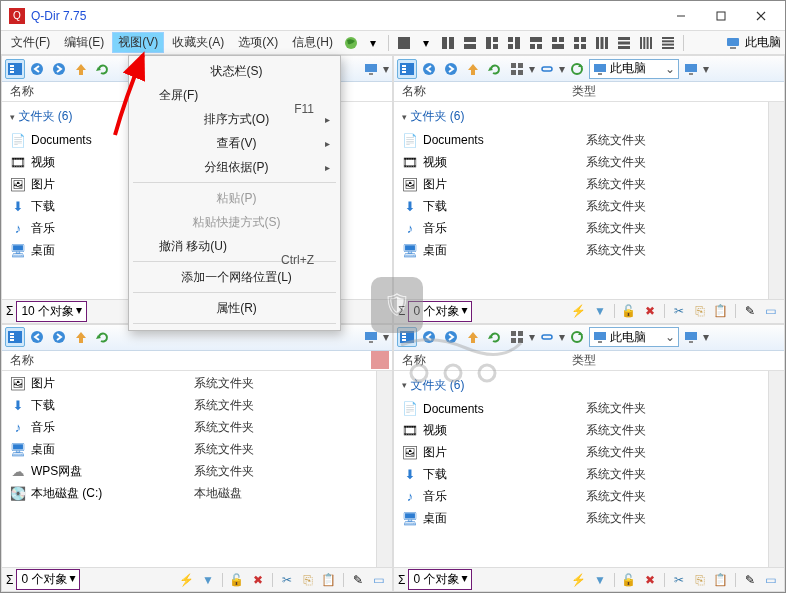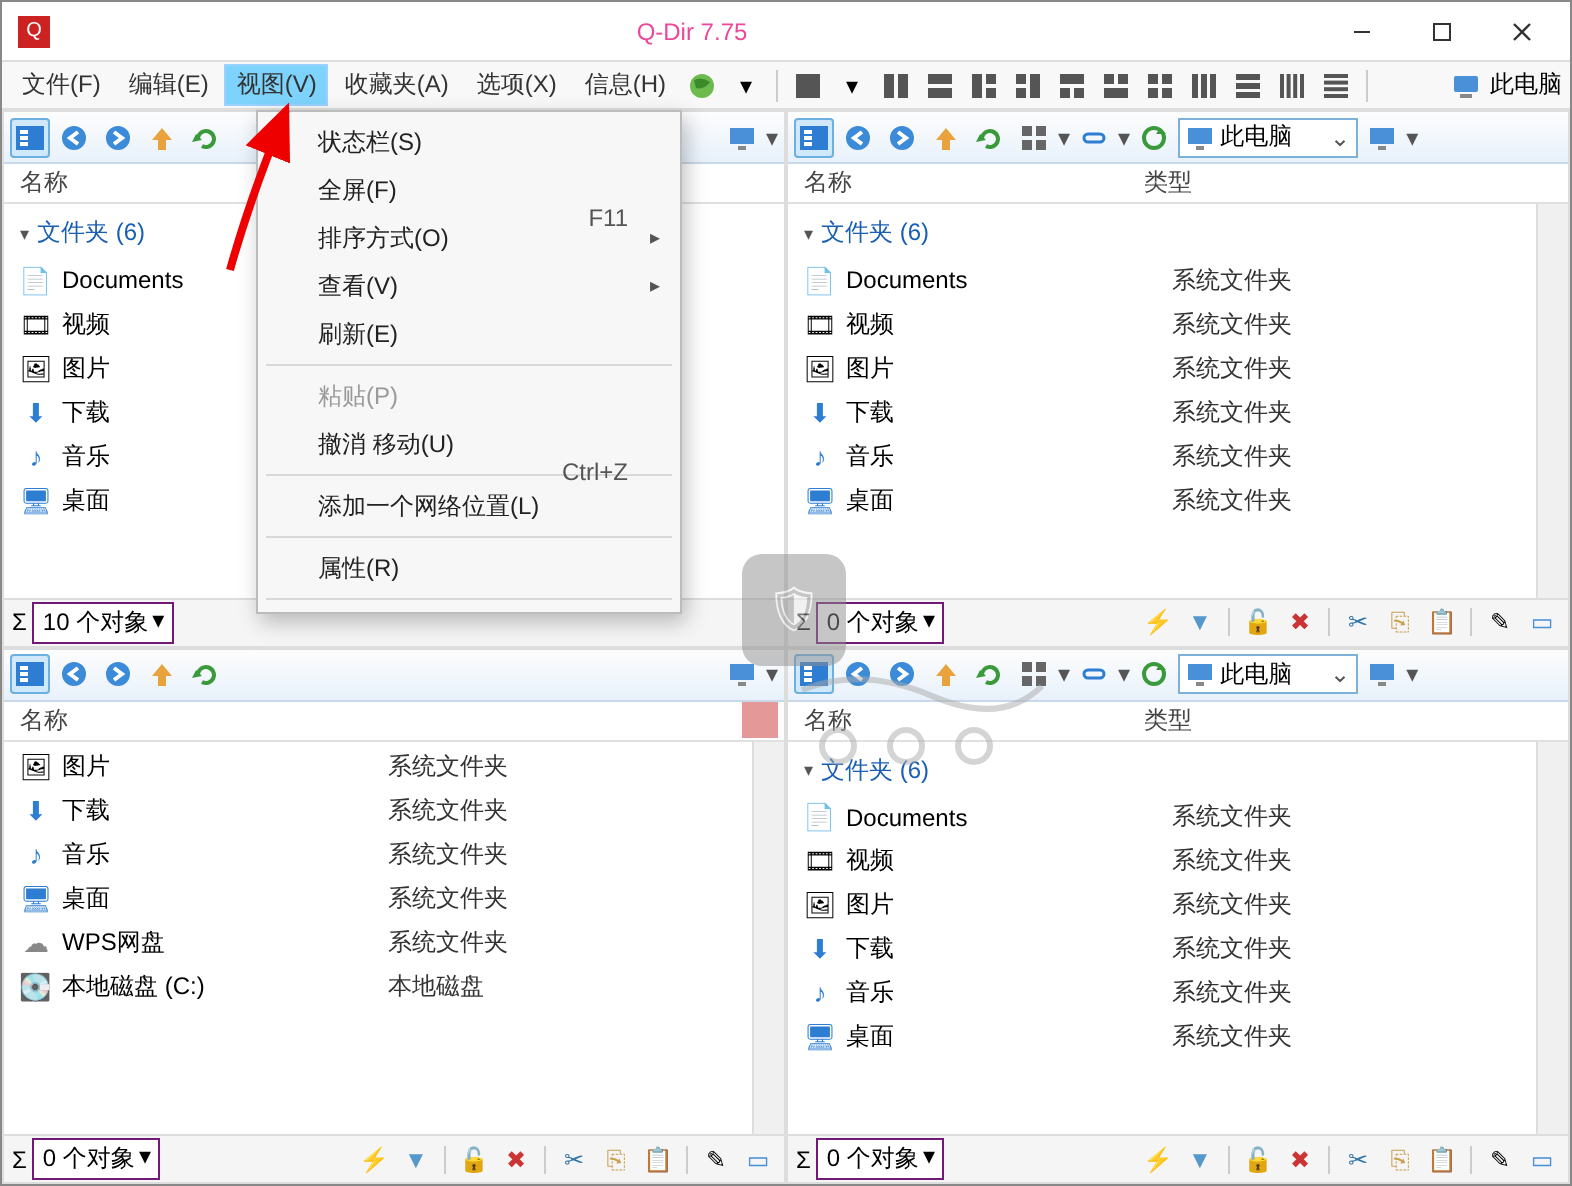--- a/index.html
+++ b/index.html
@@ -1,20 +1,20 @@
 <!DOCTYPE html>
 <html><head>
 <meta charset="utf-8">
 <style>
 * { box-sizing: border-box; margin: 0; padding: 0; font-family: "Microsoft YaHei", "Segoe UI", sans-serif; font-size: 12px; }
 body { width: 786px; height: 593px; background: #fff; overflow: hidden; position: relative; border: 1px solid #888; }
 
 .titlebar { height: 30px; display: flex; align-items: center; padding: 0 4px 0 8px; background: #fff; border-bottom: 1px solid #ddd; }
 .titlebar .app-icon { width: 16px; height: 16px; background: #c22; margin-right: 6px; display: inline-flex; align-items: center; justify-content: center; color: #fff; font-size: 10px; }
-.titlebar .title { flex: 1; color: #ec4899; text-align: center; }
+.titlebar .title { flex: 1; color: #1d4ed8; }
 .titlebar .win-btn { width: 40px; height: 28px; display: flex; align-items: center; justify-content: center; color: #333; }
 
 .menubar { height: 24px; display: flex; align-items: center; padding: 0 4px; gap: 2px; background: #f8f8f8; border-bottom: 1px solid #ddd; position: relative; }
 .menubar .menu-item { padding: 2px 6px; color: #333; cursor: default; }
 .menubar .menu-item.open { background: #7dd3fc; border: 1px solid #99d1ff; padding: 1px 5px; }
 .menubar .icon-btn { width: 18px; height: 18px; display: inline-flex; align-items: center; justify-content: center; margin: 0 1px; }
 .menubar .sep { width: 1px; height: 16px; background: #ccc; margin: 0 3px; }
 .menubar .right { margin-left: auto; display: flex; align-items: center; gap: 2px; }
 
 .grid { display: grid; grid-template-columns: 1fr 1fr; grid-template-rows: 1fr 1fr; height: calc(100% - 54px); }
@@ -40,21 +40,21 @@
 
 .statusbar { height: 24px; background: #f5f5f5; border-top: 1px solid #ddd; display: flex; align-items: center; padding: 0 4px; gap: 3px; }
 .statusbar .stat-combo { border: 1px solid #701a75; background: #fff; padding: 1px 4px; display: flex; align-items: flex-start; gap: 2px; }
 .sb-btn { width: 18px; height: 18px; display: inline-flex; align-items: center; justify-content: center; }
 .sb-sep { width: 1px; height: 14px; background: #ccc; margin: 0 2px; }
 
 .scrollbar-v { width: 16px; background: #f0f0f0; border-left: 1px solid #ddd; }
 
 
 .dropdown { position: absolute; top: 54px; left: 127px; width: 213px; background: #f7f7f7; border: 1px solid #bcbcbc; box-shadow: 2px 4px 10px rgba(0,0,0,.25); z-index: 100; padding: 3px 2px; }
-.dropdown .mi { height: 24px; display: flex; align-items: center; padding: 0 24px 0 28px; color: #222; position: relative; }
+.dropdown .mi { height: 24px; display: flex; align-items: center; padding: 0 24px 0 28px; color: #222; position: relative; justify-content: center; }
 .dropdown .mi.dis { color: #9a9a9a; }
 .dropdown .mi .kb { margin-left: auto; color: #555; margin-top: 28px; }
 .dropdown .mi.sub::after { content: "▸"; position: absolute; right: 8px; color: #555; font-size: 10px; }
 .dropdown .msep { height: 1px; background: #d8d8d8; margin: 3px 2px; }
 
 
 .arrow-anno { position: absolute; top: 48px; left: 106px; z-index: 200; pointer-events: none; }
 
 
 .wm { position: absolute; top: 276px; left: 370px; z-index: 50; opacity: .5; pointer-events: none; }
@@ -204,26 +204,29 @@
     <div class="mi">
       <span>全屏(F)</span>
       <span class="kb">F11</span>
     </div>
     <div class="mi sub">
       <span>排序方式(O)</span>
     </div>
     <div class="mi sub">
       <span>查看(V)</span>
     </div>
-    <div class="mi">
-      <span>刷新(E)</span>
+    <div class="mi sub">
+      <span>分组依据(P)</span>
     </div>
     <div class="msep"></div>
     <div class="mi dis">
       <span>粘贴(P)</span>
+    </div>
+    <div class="mi dis">
+      <span>粘贴快捷方式(S)</span>
     </div>
     <div class="mi">
       <span>撤消 移动(U)</span>
       <span class="kb">Ctrl+Z</span>
     </div>
     <div class="msep"></div>
     <div class="mi">
       <span>添加一个网络位置(L)</span>
     </div>
     <div class="msep"></div>

